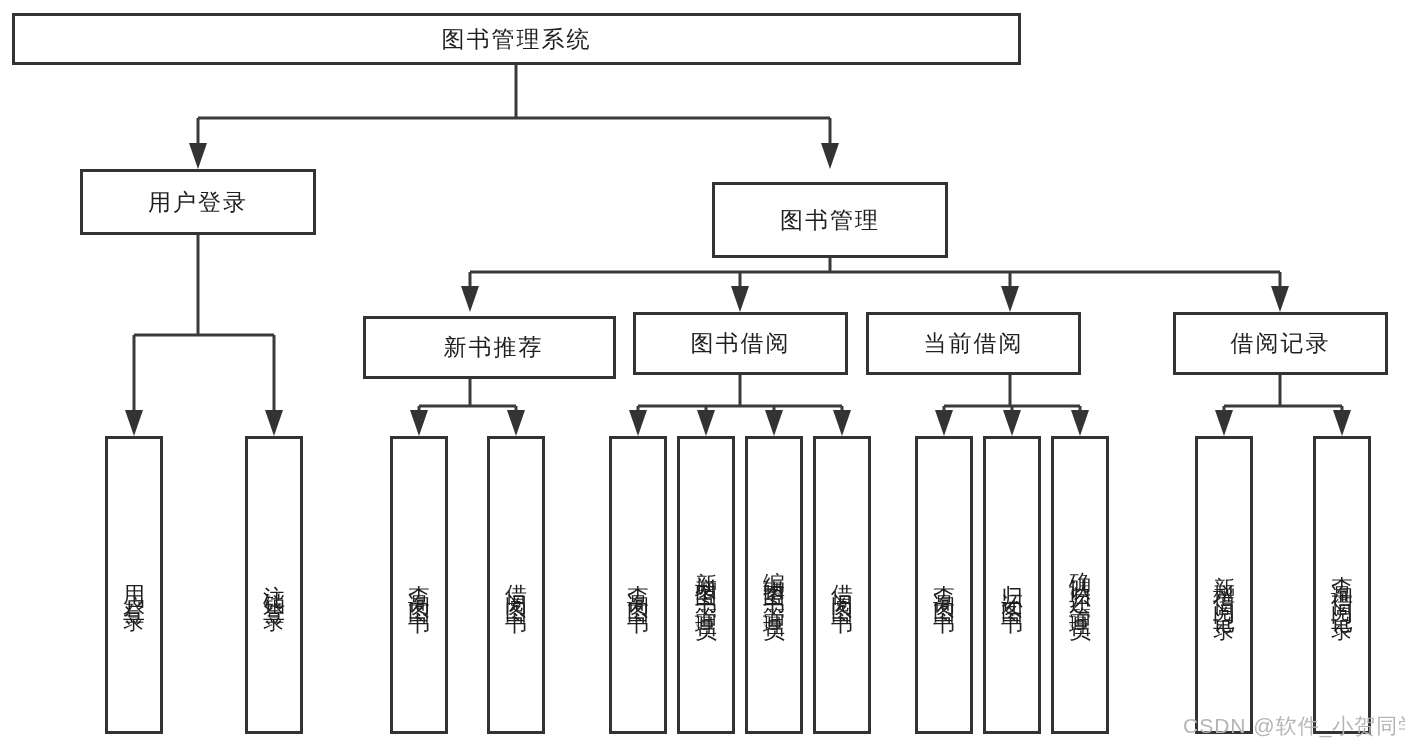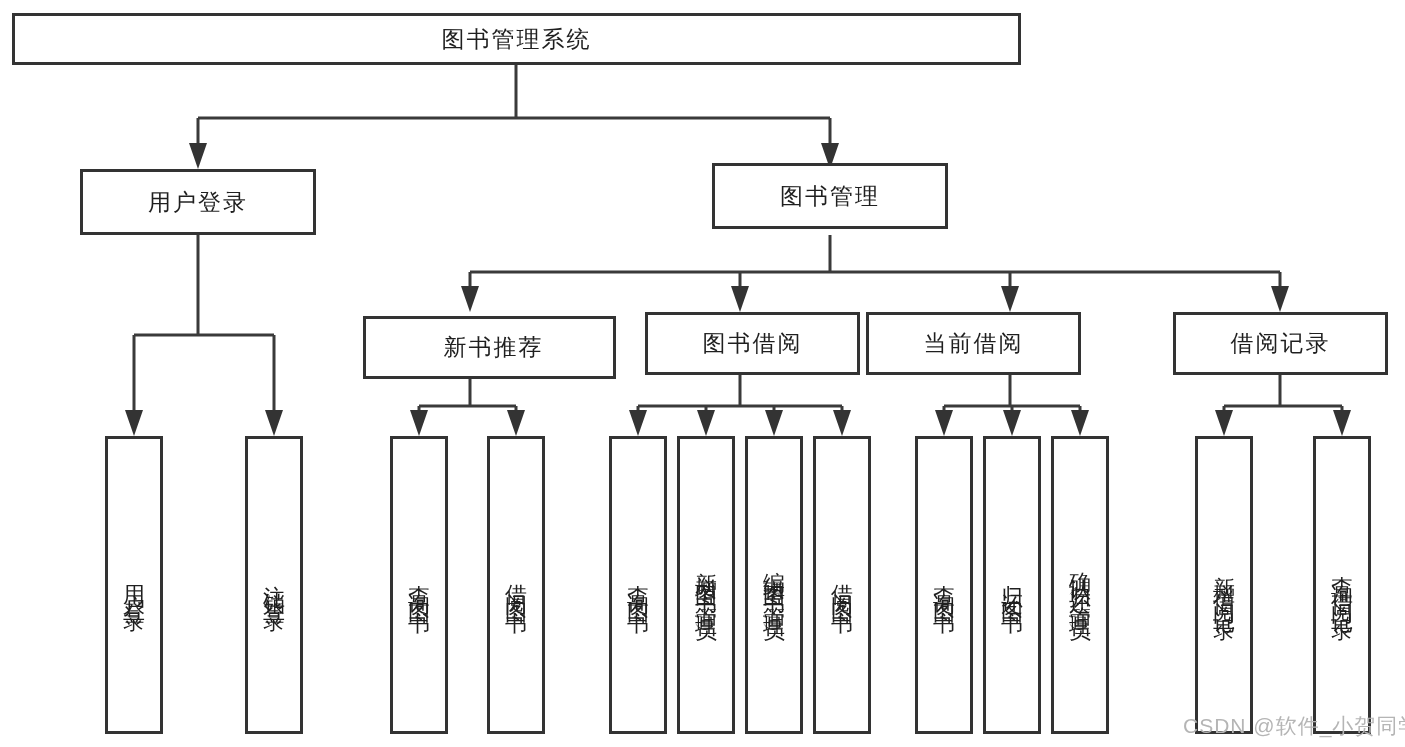--- a/index.html
+++ b/index.html
@@ -105,28 +105,28 @@
     </g>
   </svg>
 
   <div class="node h" style="left:12px; top:13px; width:1009px; height:52px;">
     <span>图书管理系统</span>
   </div>
 
   <div class="node h" style="left:80px; top:169px; width:236px; height:66px;">
     <span>用户登录</span>
   </div>
-  <div class="node h" style="left:712px; top:163px; width:236px; height:66px;">
+  <div class="node h" style="left:712px; top:182px; width:236px; height:76px;">
     <span>图书管理</span>
   </div>
 
   <div class="node h" style="left:363px; top:316px; width:253px; height:63px;padding-left:8px;">
     <span>新书推荐</span>
   </div>
-  <div class="node h" style="left:633px; top:312px; width:215px; height:63px;margin-left:12px;">
+  <div class="node h" style="left:633px; top:312px; width:215px; height:63px;">
     <span>图书借阅</span>
   </div>
   <div class="node h" style="left:866px; top:312px; width:215px; height:63px;">
     <span>当前借阅</span>
   </div>
   <div class="node h" style="left:1173px; top:312px; width:215px; height:63px;">
     <span>借阅记录</span>
   </div>
 
   <div class="node v" style="left:105px; top:436px; width:58px; height:298px;">

